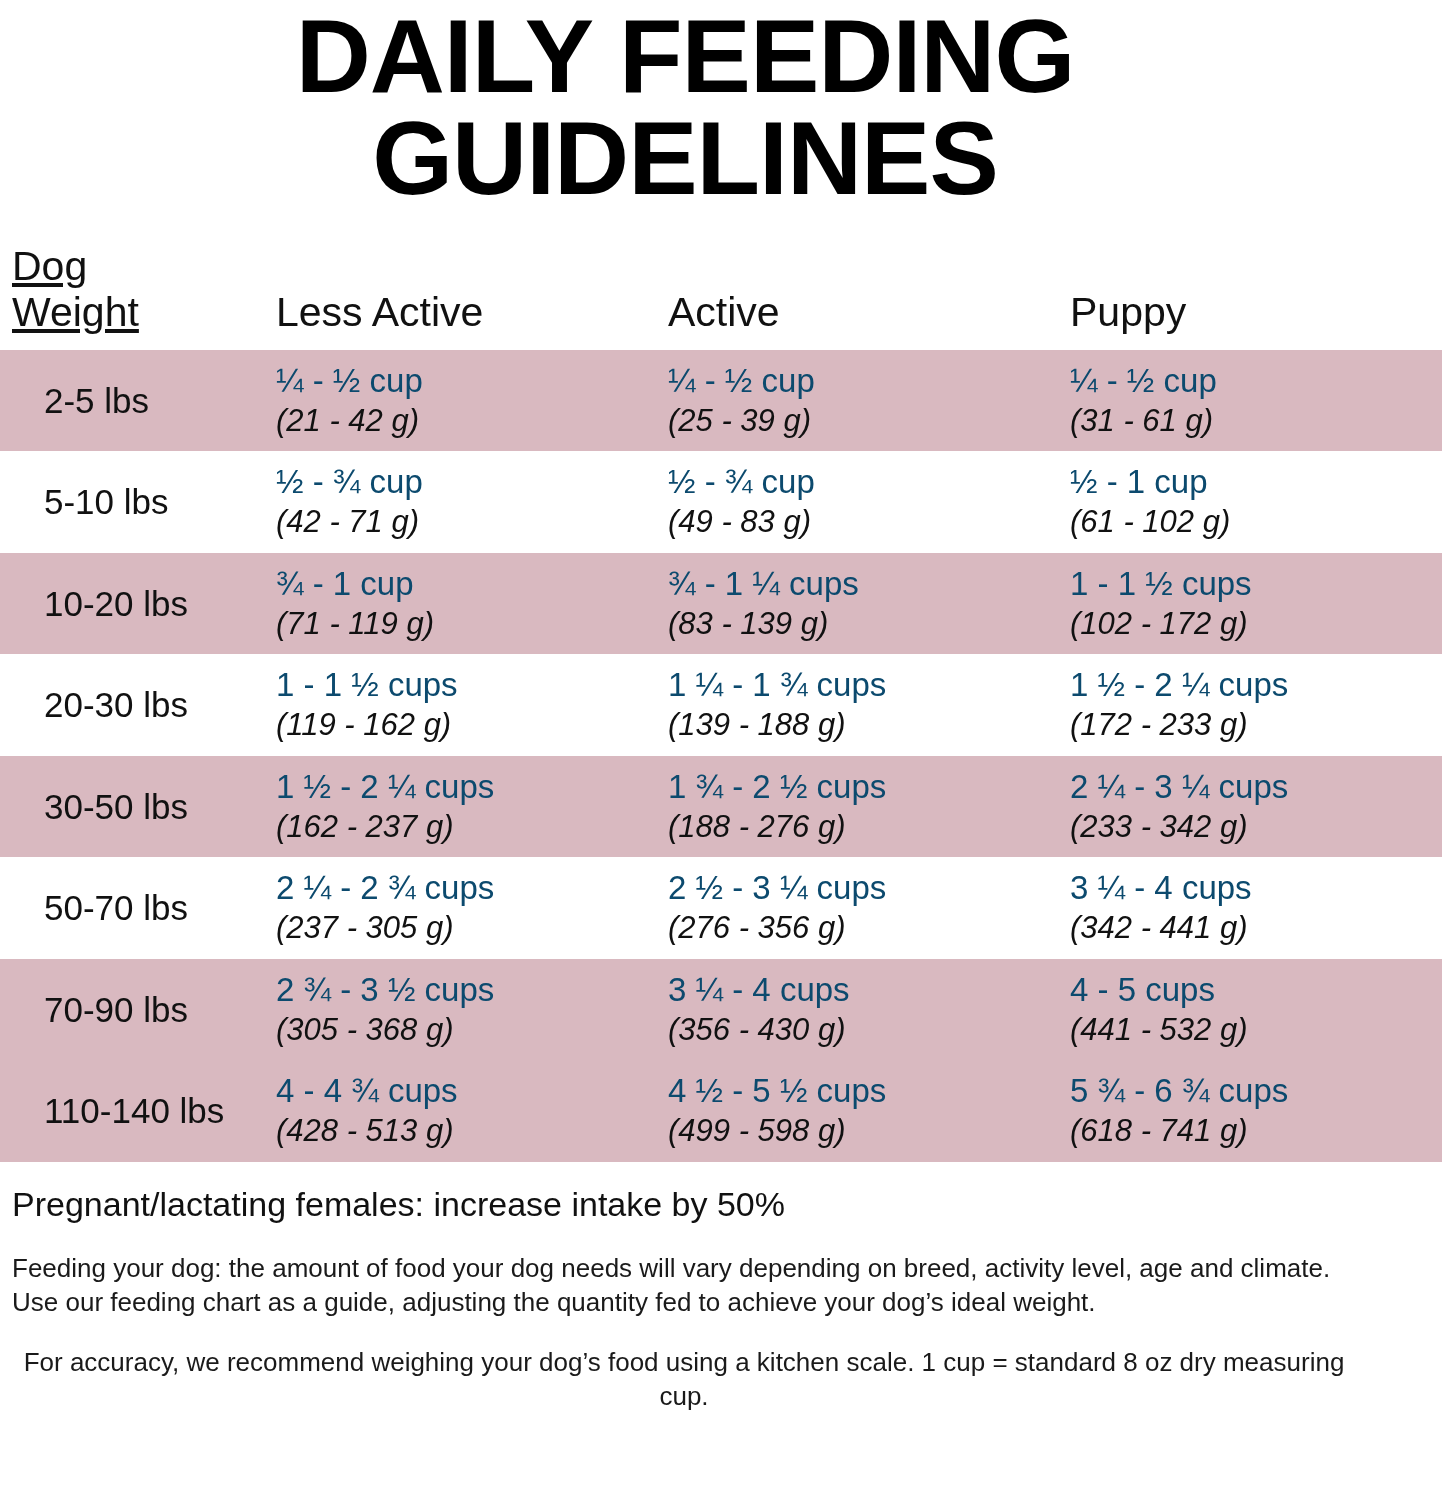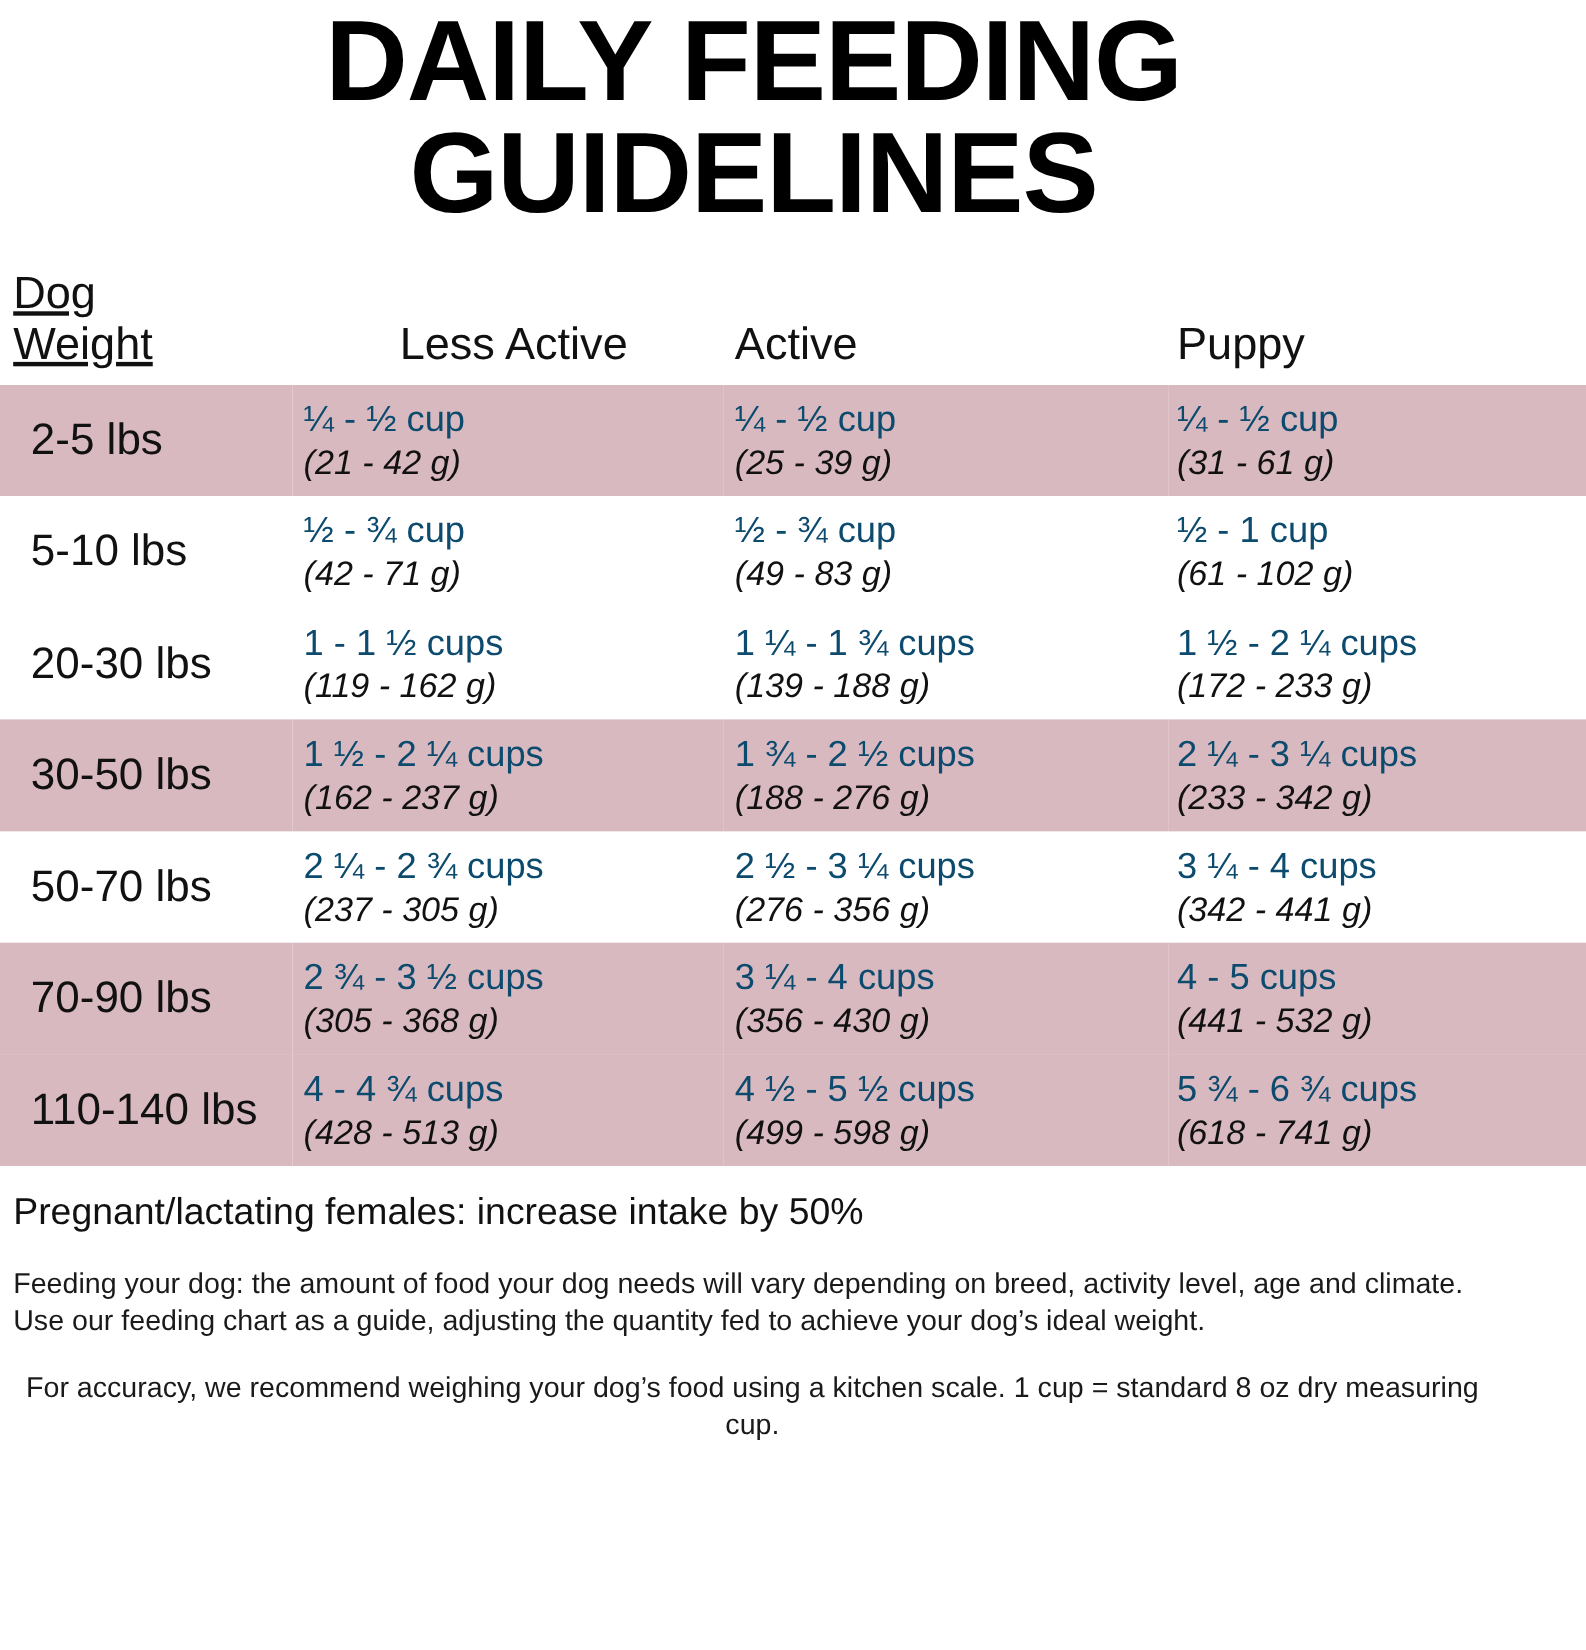--- a/index.html
+++ b/index.html
@@ -53,35 +53,35 @@
   .chart th {
     text-align: left;
     font-weight: normal;
     font-size: 41px;
     color: #111111;
     vertical-align: bottom;
     padding: 0 0 14px 0;
     line-height: 1.12;
   }
   .chart th.h0 { padding-left: 12px; text-decoration: underline; }
-  .chart th.h1 { padding-left: 10px; text-align: center; }
+  .chart th.h1 { padding-left: 10px; }
   .chart th.h2 { padding-left: 10px; }
   .chart th.h3 { padding-left: 8px; }
 
   .chart tbody tr.alt { background: #d9b9c0; }
   .chart tbody tr { background: #ffffff; }
 
   .chart td {
     vertical-align: middle;
     padding: 12px 0 12px 0;
     line-height: 1.18;
   }
   .chart td.weight {
-    font-size: 40px;
-    padding-left: 28px;
+    font-size: 35px;
+    padding-left: 44px;
     color: #111111;
     white-space: nowrap;
   }
   .chart td.amount {
     padding-left: 10px;
   }
   .chart td.amount .cups {
     display: block;
     font-size: 33px;
     color: #0c4a6e;
@@ -180,20 +180,35 @@
         <td class="amount c-2">
           <span class="cups">½ - ¾ cup</span>
           <span class="grams">(49 - 83 g)</span>
         </td>
         <td class="amount c-3">
           <span class="cups">½ - 1 cup</span>
           <span class="grams">(61 - 102 g)</span>
         </td>
       </tr>
 
+      <tr class="alt">
+        <td class="weight">10-20 lbs</td>
+        <td class="amount c-1">
+          <span class="cups">¾ - 1 cup</span>
+          <span class="grams">(71 - 119 g)</span>
+        </td>
+        <td class="amount c-2">
+          <span class="cups">¾ - 1 ¼ cups</span>
+          <span class="grams">(83 - 139 g)</span>
+        </td>
+        <td class="amount c-3">
+          <span class="cups">1 - 1 ½ cups</span>
+          <span class="grams">(102 - 172 g)</span>
+        </td>
+      </tr>
 
       <tr>
         <td class="weight">20-30 lbs</td>
         <td class="amount c-1">
           <span class="cups">1 - 1 ½ cups</span>
           <span class="grams">(119 - 162 g)</span>
         </td>
         <td class="amount c-2">
           <span class="cups">1 ¼ - 1 ¾ cups</span>
           <span class="grams">(139 - 188 g)</span>

